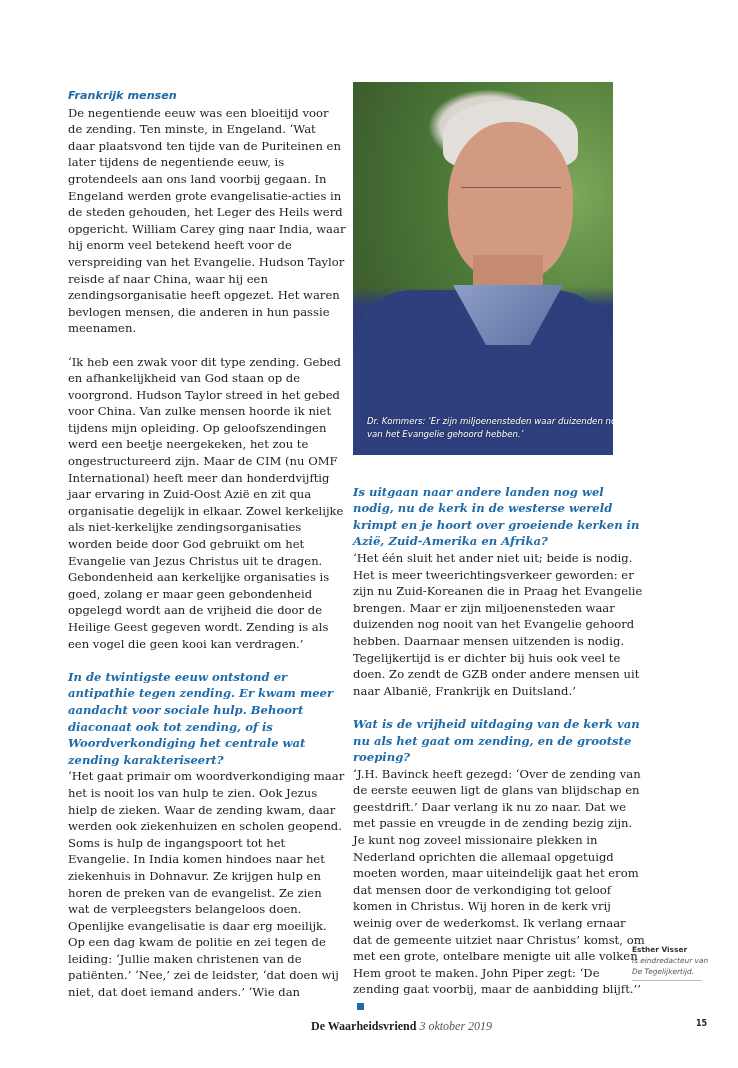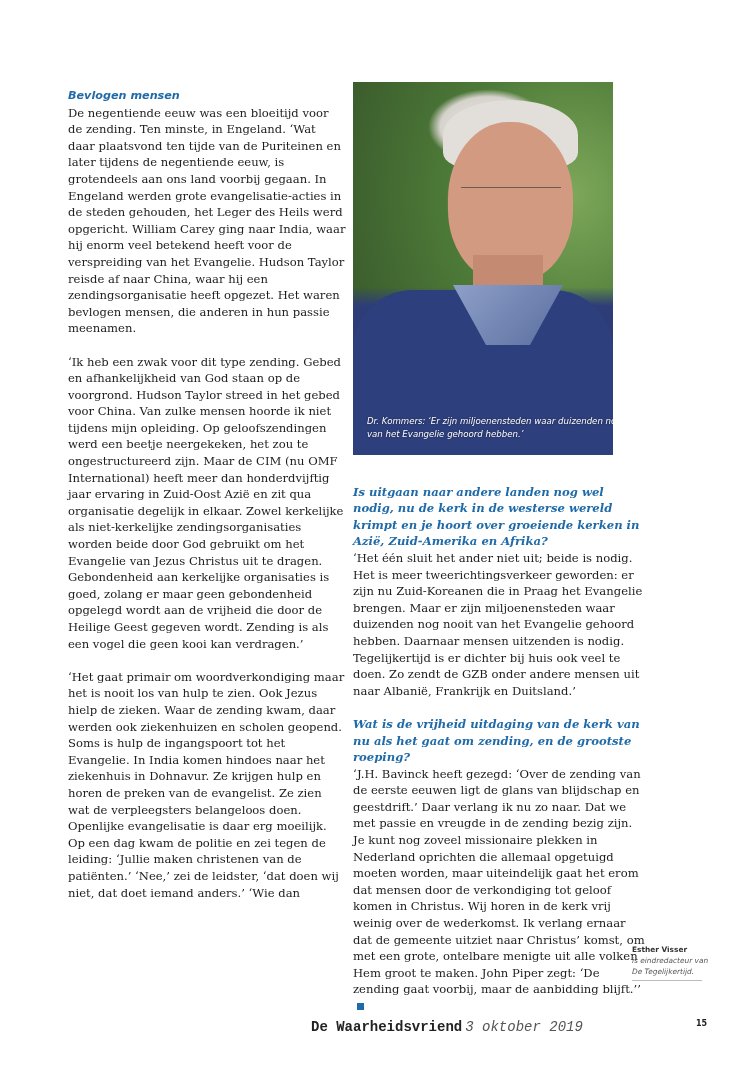--- a/index.html
+++ b/index.html
@@ -23,35 +23,36 @@
     .photo .neck { position: absolute; left: 120px; width: 70px; bottom: 150px; height: 50px; background: #c58a72; }
     .photo .face { position: absolute; left: 95px; top: 40px; width: 125px; height: 160px; background: #d39a82; border-radius: 48% 48% 45% 45%; }
     .photo .hair { position: absolute; left: 90px; top: 18px; width: 135px; height: 70px; background: #e2dfdb; border-radius: 60% 60% 30% 30%; }
     .photo .glasses { position: absolute; left: 108px; top: 105px; width: 100px; height: 18px; border-top: 1px solid #6b5a55; }
     .caption { position: absolute; left: 14px; bottom: 14px; width: 290px; color: #ffffff; font-family: "DejaVu Sans", sans-serif; font-style: italic; font-size: 8.6px; line-height: 13px; text-shadow: 0 0 2px rgba(0,0,0,0.5); }
     .end-mark { display: inline-block; width: 7px; height: 7px; background: #1f6aa8; margin-left: 4px; vertical-align: 0px; }
     .author { position: absolute; left: 632px; top: 944px; width: 80px; font-family: "DejaVu Sans", sans-serif; font-size: 7.4px; line-height: 11px; color: #555; }
     .author .name { font-weight: bold; color: #333; }
     .author .role { font-style: italic; }
     .author .rule { border-bottom: 1px solid #bbb; margin-top: 3px; width: 70px; }
-    .footer { position: absolute; top: 1019px; left: 311px; font-family: Liberation Mono, monospace; font-size: 14px; color: #222; }
+    .footer { position: absolute; top: 1019px; left: 311px; font-family: Liberation Serif, serif; font-size: 12px; color: #222; }
     .footer .pub { font-weight: bold; }
     .footer .date { font-style: italic; color: #555; margin-left: 3px; }
     .page-num { position: absolute; top: 1019px; left: 696px; font-family: "DejaVu Sans", sans-serif; font-size: 8px; font-weight: bold; color: #222; }
   </style>
 </head>
 <body>
 
 <div class="col col-left">
-  <p class="heading-sans">Bevlogen mensen</p>
+  <p class="heading-sans">Frankrijk mensen</p>
   <p>De negentiende eeuw was een bloeitijd voor de zending. Ten minste, in Engeland. ‘Wat daar plaatsvond ten tijde van de Puriteinen en later tijdens de negentiende eeuw, is grotendeels aan ons land voorbij gegaan. In Engeland werden grote evangelisatie-acties in de steden gehouden, het Leger des Heils werd opgericht. William Carey ging naar India, waar hij enorm veel betekend heeft voor de verspreiding van het Evangelie. Hudson Taylor reisde af naar China, waar hij een zendingsorganisatie heeft opgezet. Het waren bevlogen mensen, die anderen in hun passie meenamen.</p>
   <div class="gap"></div>
   <p>‘Ik heb een zwak voor dit type zending. Gebed en afhankelijkheid van God staan op de voorgrond. Hudson Taylor streed in het gebed voor China. Van zulke mensen hoorde ik niet tijdens mijn opleiding. Op geloofszendingen werd een beetje neergekeken, het zou te ongestructureerd zijn. Maar de CIM (nu OMF International) heeft meer dan honderdvijftig jaar ervaring in Zuid-Oost Azië en zit qua organisatie degelijk in elkaar. Zowel kerkelijke als niet-kerkelijke zendingsorganisaties worden beide door God gebruikt om het Evangelie van Jezus Christus uit te dragen.</p>
   <p>Gebondenheid aan kerkelijke organisaties is goed, zolang er maar geen gebondenheid opgelegd wordt aan de vrijheid die door de Heilige Geest gegeven wordt. Zending is als een vogel die geen kooi kan verdragen.’</p>
   <div class="gap"></div>
+  <p class="q">In de twintigste eeuw ontstond er antipathie tegen zending. Er kwam meer aandacht voor sociale hulp. Behoort diaconaat ook tot zending, of is Woordverkondiging het centrale wat zending karakteriseert?</p>
   <p>‘Het gaat primair om woordverkondiging maar het is nooit los van hulp te zien. Ook Jezus hielp de zieken. Waar de zending kwam, daar werden ook ziekenhuizen en scholen geopend. Soms is hulp de ingangspoort tot het Evangelie. In India komen hindoes naar het ziekenhuis in Dohnavur. Ze krijgen hulp en horen de preken van de evangelist. Ze zien wat de verpleegsters belangeloos doen. Openlijke evangelisatie is daar erg moeilijk. Op een dag kwam de politie en zei tegen de leiding: ‘Jullie maken christenen van de patiënten.’ ‘Nee,’ zei de leidster, ‘dat doen wij niet, dat doet iemand anders.’ ‘Wie dan</p>
 </div>
 
 <div class="photo" title="Portrait of Dr. Kommers in a garden">
   <div class="hair"></div>
   <div class="face"></div>
   <div class="glasses"></div>
   <div class="neck"></div>
   <div class="sweater"></div>
   <div class="collar"></div>

